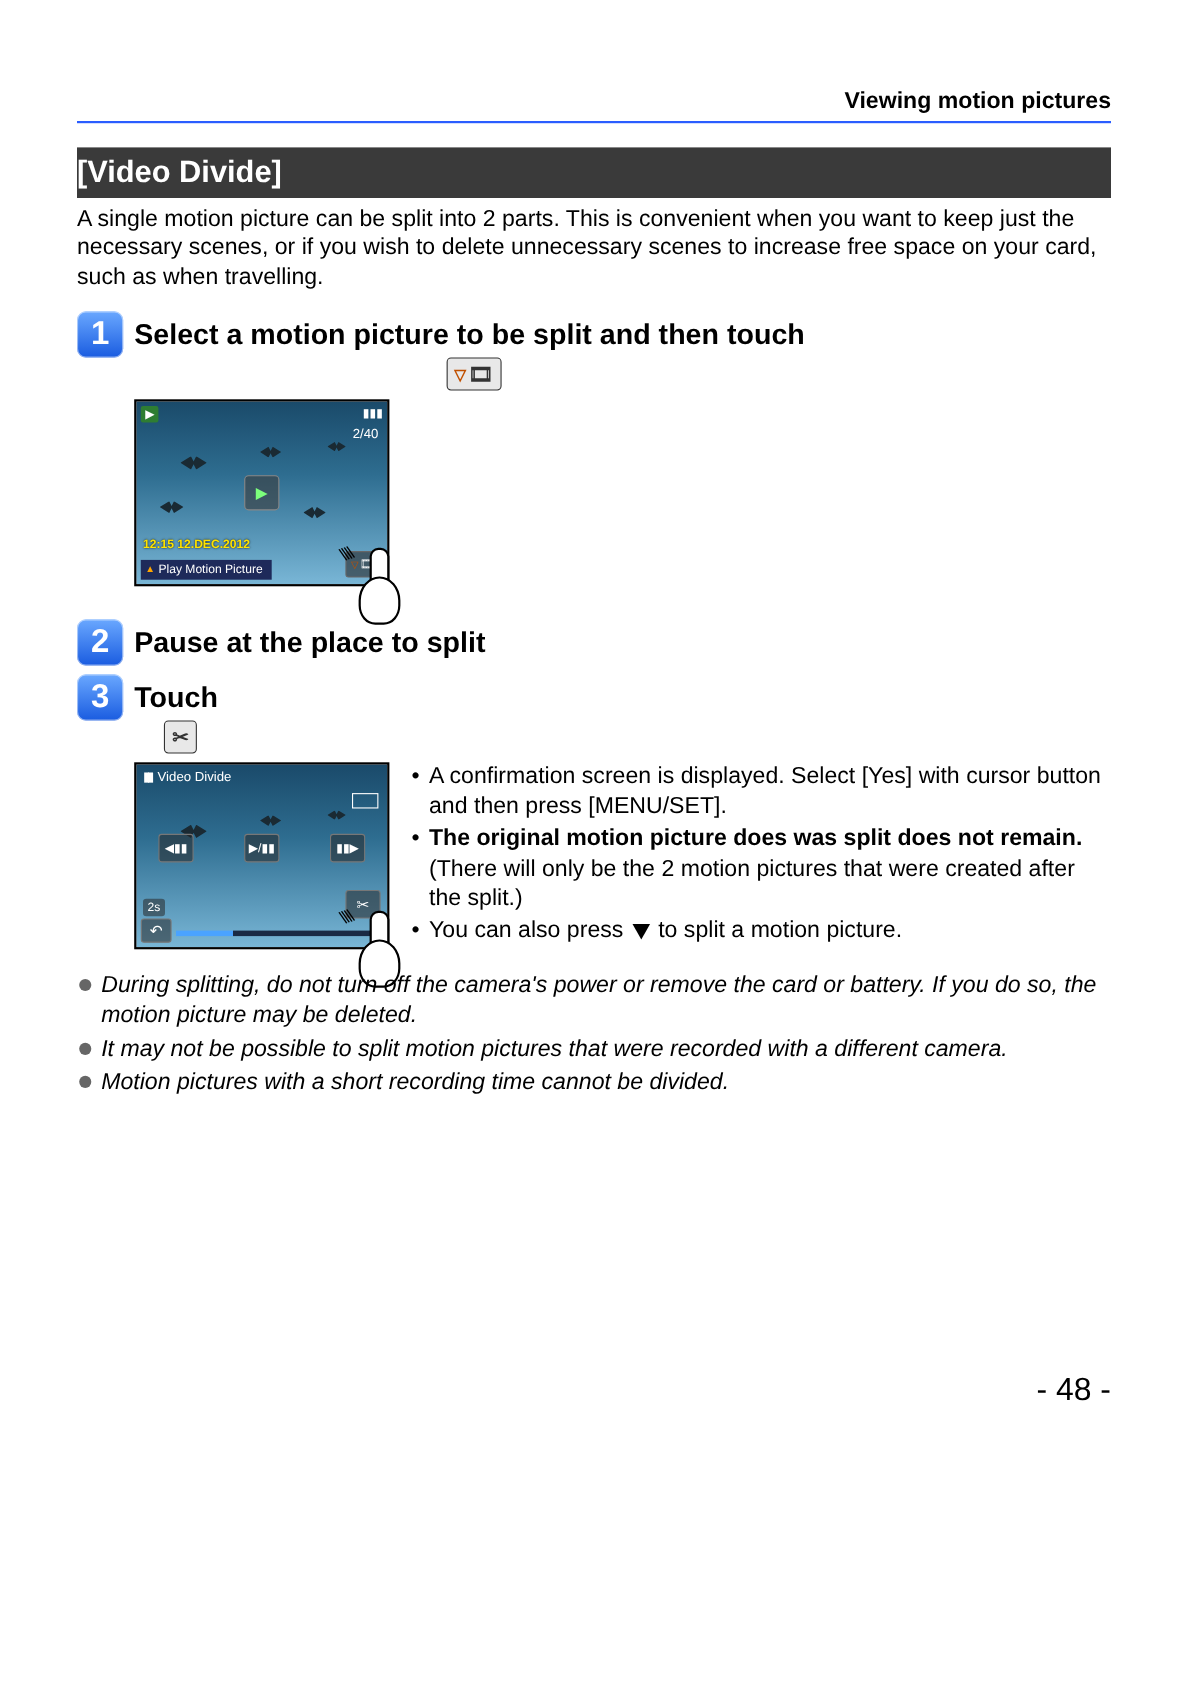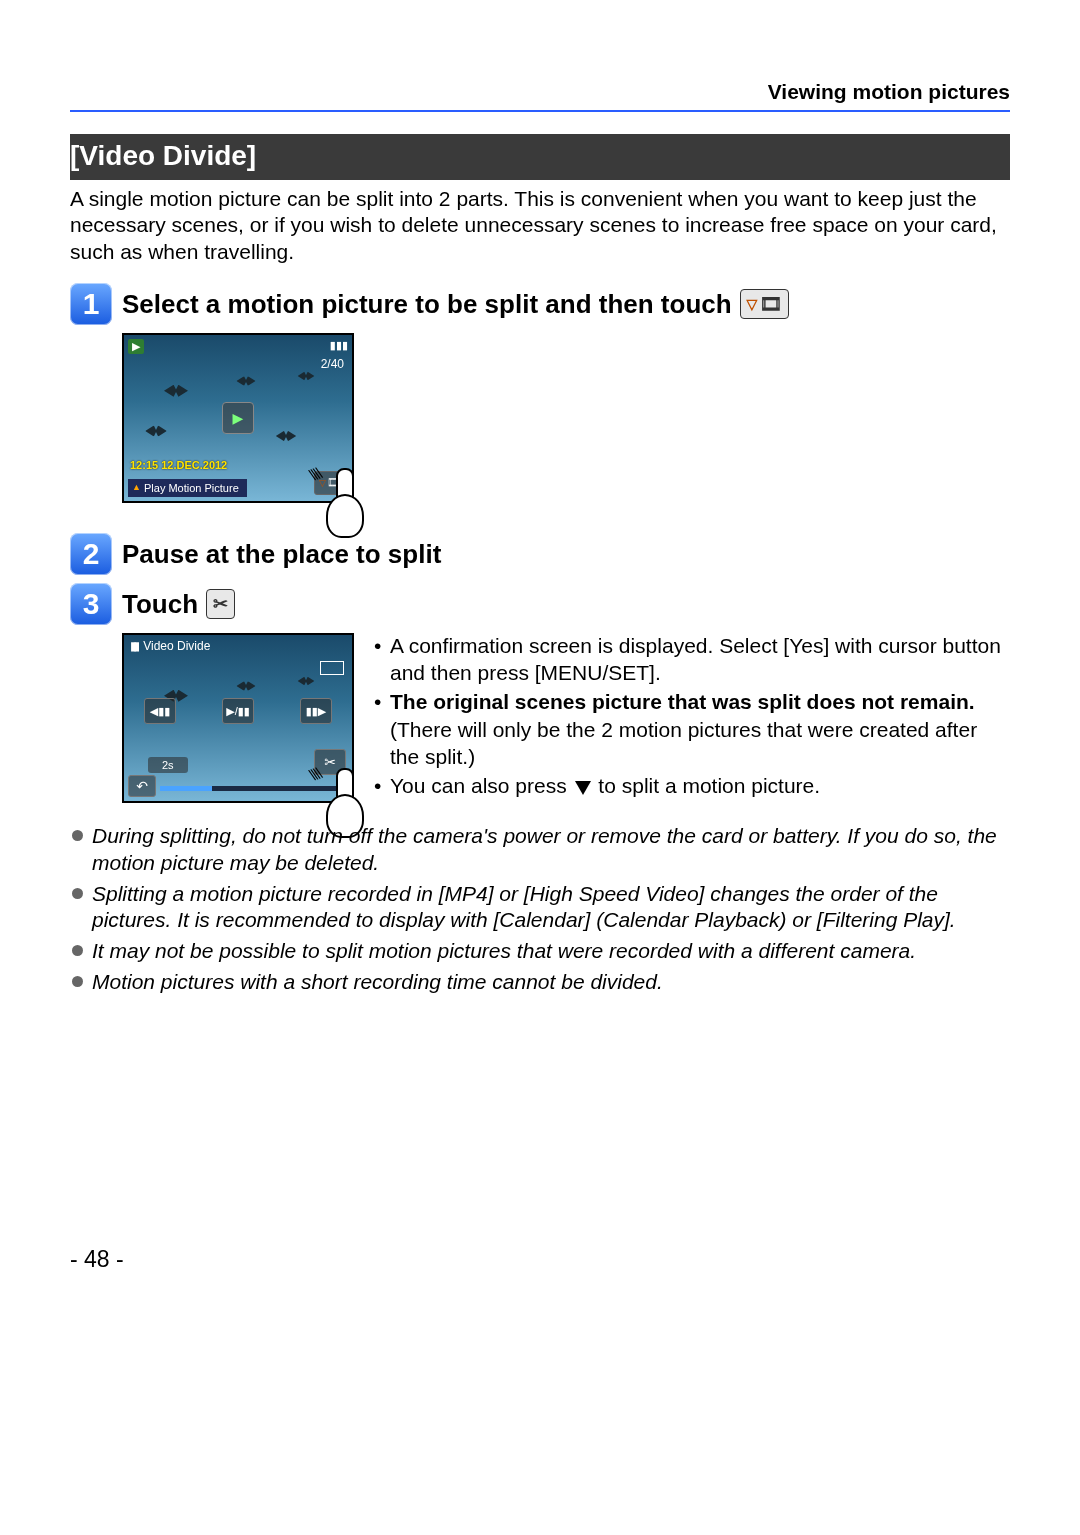--- a/index.html
+++ b/index.html
@@ -58,20 +58,21 @@
     margin-right: 10px;
     box-shadow: inset 0 0 0 1px rgba(255,255,255,0.5);
   }
   .step-title {
     font-weight: bold;
     font-size: 26px;
     line-height: 42px;
     display: flex;
     align-items: center;
     flex-wrap: wrap;
+    flex-direction: column;
   }
   .inline-icon {
     display: inline-flex;
     align-items: center;
     justify-content: center;
     border: 1px solid #333;
     border-radius: 4px;
     background: #e8e8e8;
     height: 28px;
     padding: 0 6px;
@@ -218,23 +219,23 @@
   .screen2 .ctrl{
     position:absolute;top:46%;transform:translateY(-50%);
     width:30px;height:24px;background:rgba(40,40,40,0.55);
     border:1px solid #777;border-radius:3px;
     display:flex;align-items:center;justify-content:center;color:#fff;font-size:11px;
   }
   .screen2 .ctrl.left{left:20px;}
   .screen2 .ctrl.mid{left:50%;transform:translate(-50%,-50%);}
   .screen2 .ctrl.right{right:20px;}
   .screen2 .dur{
-    position:absolute;bottom:28px;left:24px;
+    position:absolute;bottom:28px;left:6px;
     background:rgba(40,40,40,0.55);color:#fff;
-    font-size:11px;padding:2px 14px;border-radius:3px;
+    font-size:11px;padding:2px 4px;border-radius:3px;
   }
   .screen2 .scis{
     position:absolute;bottom:26px;right:6px;
     width:30px;height:24px;background:rgba(40,40,40,0.55);
     border:1px solid #777;border-radius:3px;
     display:flex;align-items:center;justify-content:center;color:#fff;font-size:14px;
   }
   .screen2 .back{
     position:absolute;bottom:4px;left:4px;
     width:26px;height:20px;background:rgba(40,40,40,0.55);
@@ -258,22 +259,22 @@
     font-style:italic;
   }
   .note-item::before{
     content:"";
     position:absolute;
     left:2px; top:7px;
     width:11px;height:11px;border-radius:50%;
     background:#666;
   }
   .page-num{
-    text-align:left;
-    font-size:23px;
+    text-align:right;
+    font-size:29px;
     margin-top:250px;
   }
 </style>
 </head>
 <body>
 
 <div class="page">
 
   <div class="header-right">Viewing motion pictures</div>
   <hr class="hr-blue">
@@ -344,29 +345,28 @@
         <div class="bar"></div>
       </div>
       <div class="hand">
         <span class="lines">\\\\</span>
         <div class="finger"></div>
         <div class="fist"></div>
       </div>
     </div>
     <div class="bullets">
       <div class="li">A confirmation screen is displayed. Select [Yes] with cursor button and then press [MENU/SET].</div>
-      <div class="li"><span class="bold">The original scenes picture that was split does not remain.</span></div>
+      <div class="li"><span class="bold">The original motion picture does was split does not remain.</span></div>
       <div class="li none">(There will only be the 2 motion pictures that were created after the split.)</div>
       <div class="li">
         <span>You can also press </span><span class="tri-solid"></span><span> to split a motion picture.</span>
       </div>
     </div>
   </div>
 
   <div class="notes">
     <div class="note-item">During splitting, do not turn off the camera's power or remove the card or battery. If you do so, the motion picture may be deleted.</div>
-    <div class="note-item">Splitting a motion picture recorded in [MP4] or [High Speed Video] changes the order of the pictures. It is recommended to display with [Calendar] (Calendar Playback) or [Filtering Play].</div>
     <div class="note-item">It may not be possible to split motion pictures that were recorded with a different camera.</div>
     <div class="note-item">Motion pictures with a short recording time cannot be divided.</div>
   </div>
 
   <div class="page-num">- 48 -</div>
 </div>
 
 </body></html>

